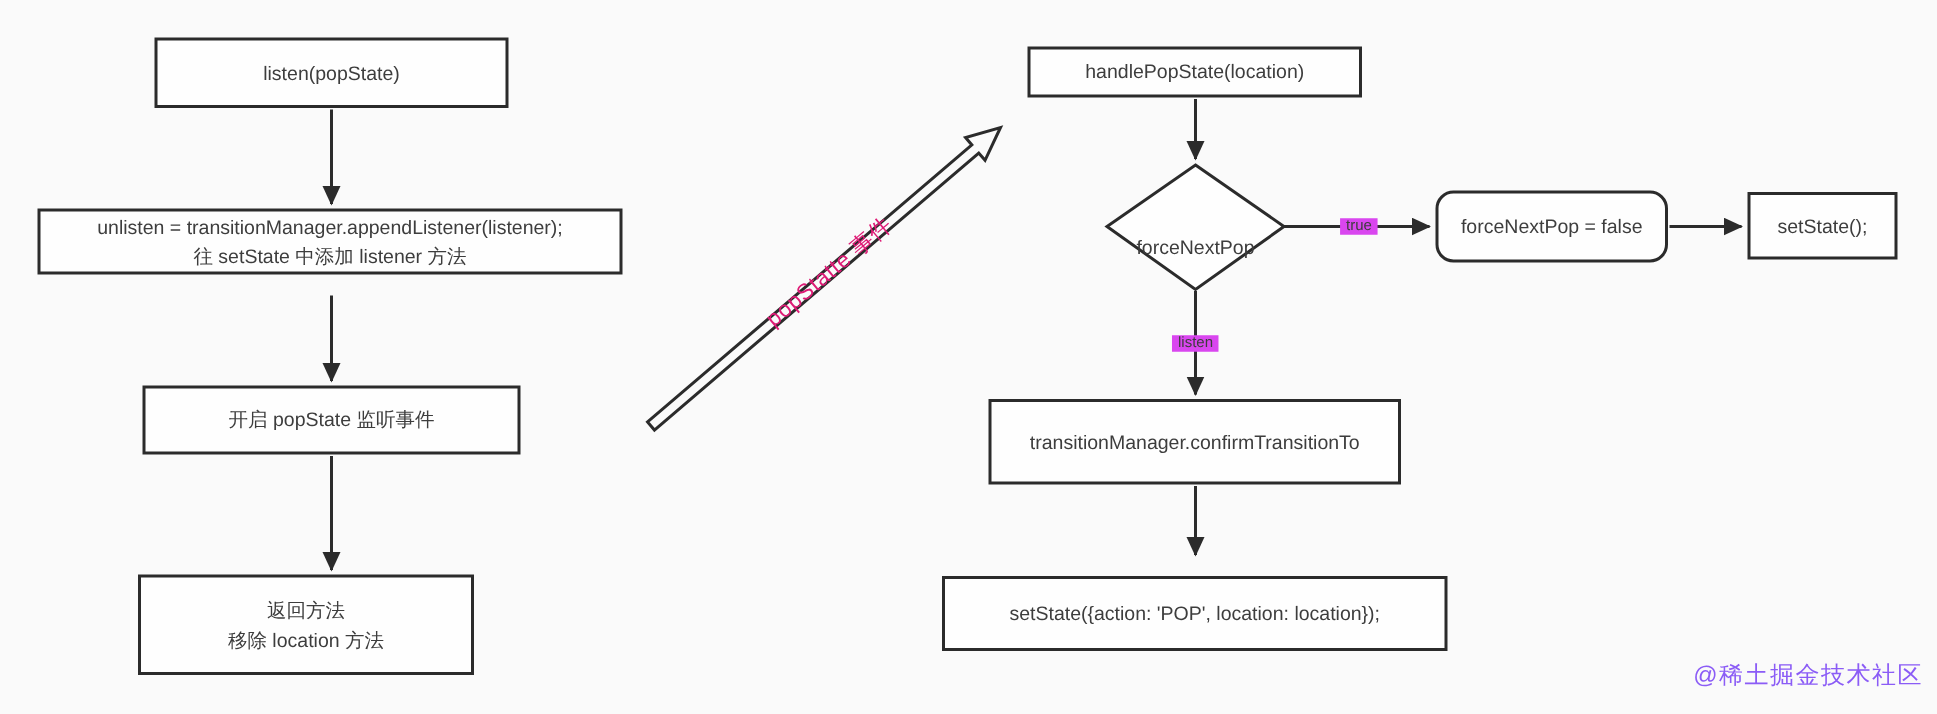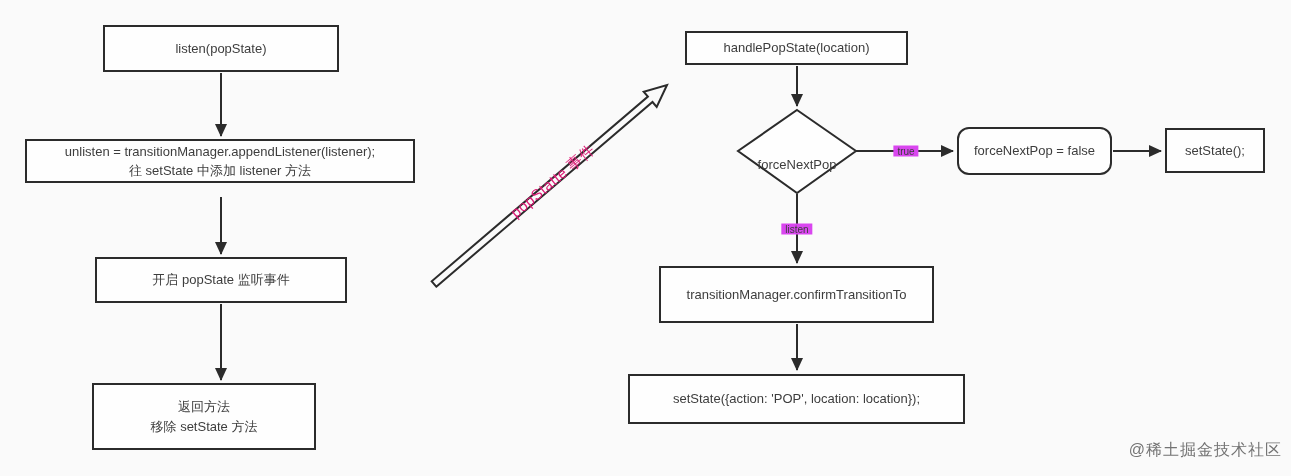--- a/index.html
+++ b/index.html
@@ -59,21 +59,21 @@
     transform: rotate(-40deg);
     color: #de1b76;
     font-size: 15px;
     letter-spacing: 0.5px;
     white-space: nowrap;
   }
   .watermark {
     position: absolute;
     right: 9px;
     top: 440px;
-    color: #737373;
+    color: #8b5cf6;
     font-size: 16px;
     letter-spacing: 1px;
   }
 </style>
 </head>
 <body>
 
 <div class="canvas">
 
   <svg class="connectors" width="1291" height="476" viewBox="0 0 1291 476">
@@ -104,36 +104,36 @@
     <div>unlisten = transitionManager.appendListener(listener);</div>
     <div>往 setState 中添加 listener 方法</div>
   </div>
 
   <div class="node" style="left:95px; top:257px; width:252px; height:46px;">
     <div>开启 popState 监听事件</div>
   </div>
 
   <div class="node" style="left:92px; top:383px; width:224px; height:67px;text-align:right;">
     <div>返回方法</div>
-    <div>移除 setState 方法</div>
+    <div>移除 location 方法</div>
   </div>
 
   <div class="node" style="left:685px; top:31px; width:223px; height:34px;">handlePopState(location)</div>
 
   <div class="diamond-label">forceNextPop</div>
 
   <div class="edge-label" style="left:906px; top:151px;">true</div>
 
   <div class="edge-label" style="left:797px; top:229px;">listen</div>
 
   <div class="node" style="left:957px; top:127px; width:155px; height:48px;border-radius:12px;">forceNextPop = false</div>
 
   <div class="node" style="left:659px; top:266px; width:275px; height:57px;">transitionManager.confirmTransitionTo</div>
 
   <div class="node" style="left:1165px; top:128px; width:100px; height:45px;">setState();</div>
 
-  <div class="node" style="left:628px; top:374px; width:337px; height:50px;">setState({action: 'POP', location: location});</div>
+  <div class="node" style="left:628px; top:384px; width:337px; height:50px;">setState({action: 'POP', location: location});</div>
 
   <div class="event-label">popStatte 事件</div>
 
   <div class="watermark">@稀土掘金技术社区</div>
 
 </div>
 
 </body></html>

